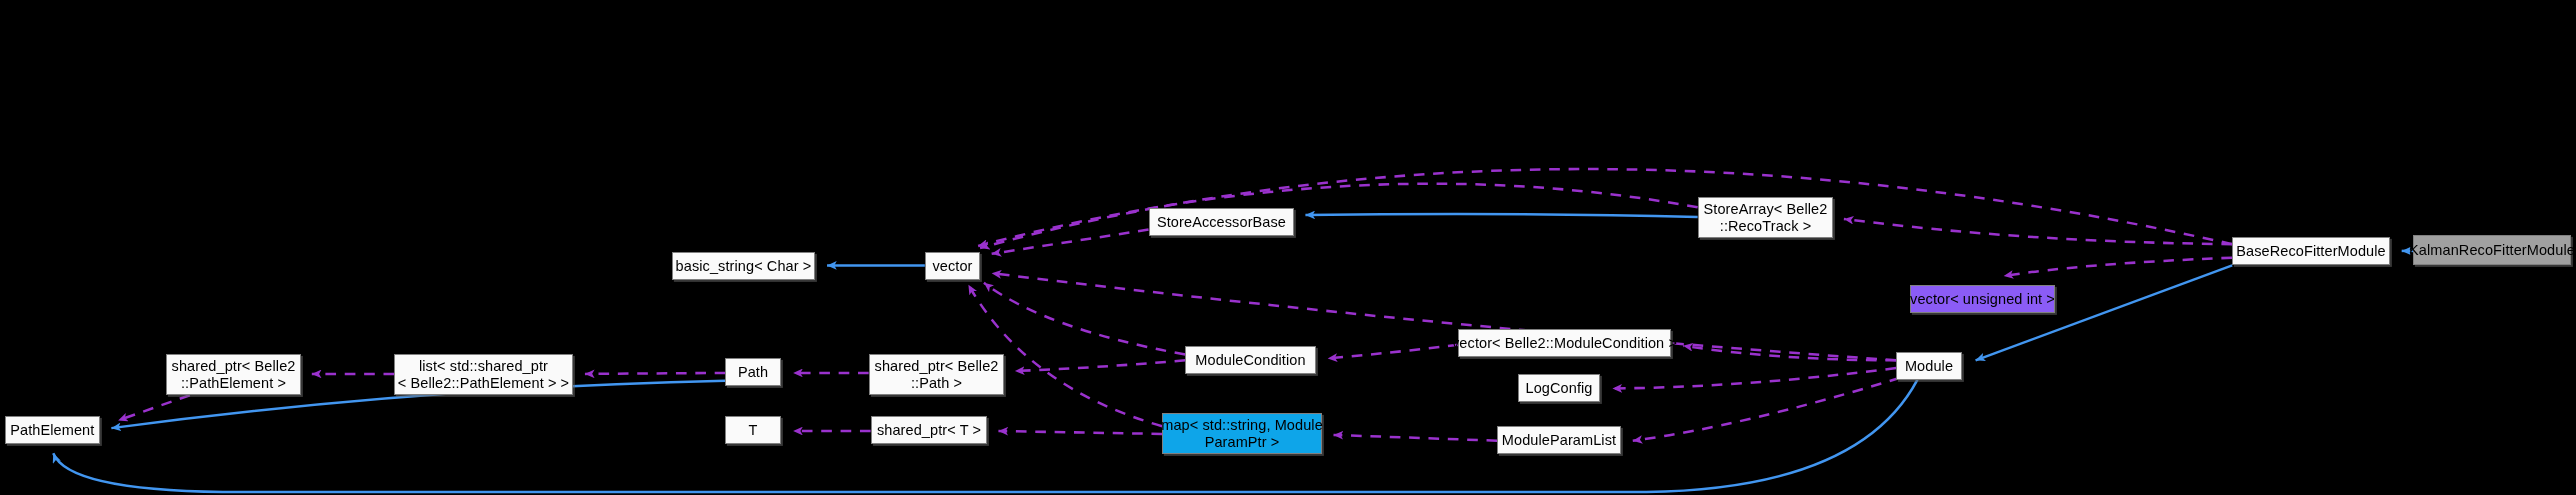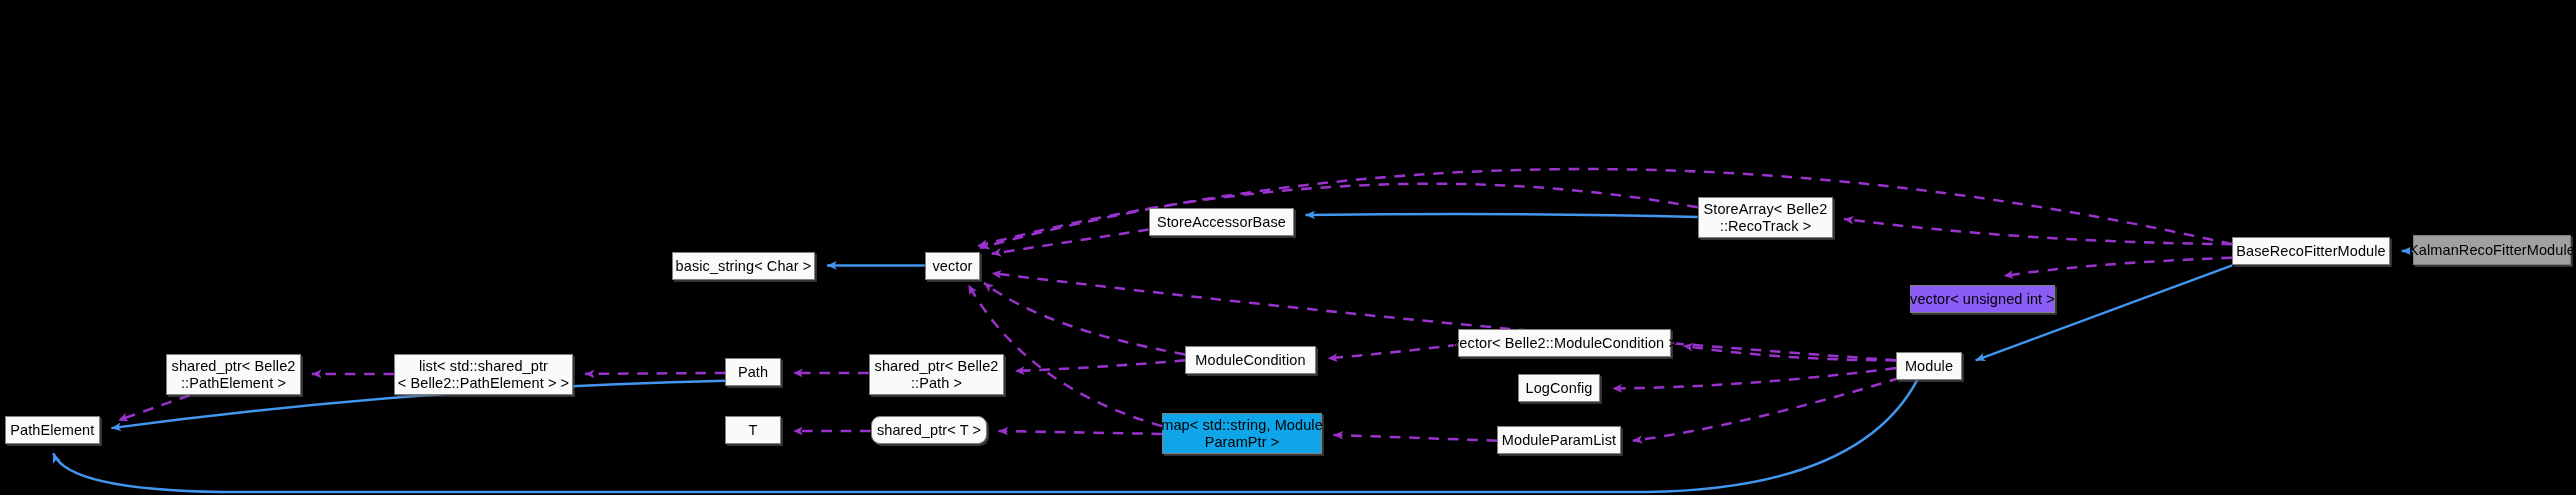--- a/index.html
+++ b/index.html
@@ -78,21 +78,21 @@
   </svg>
 <div class="node" style="left: 4.8px; top: 416px; width: 95px; height: 28px; background: rgb(250, 250, 250); border-color: rgb(128, 128, 128);"><span class="lbl">PathElement</span></div>
     <div class="node" style="left: 166px; top: 354px; width: 135px; height: 41px; background: rgb(250, 250, 250); border-color: rgb(128, 128, 128);"><span class="lbl">shared_ptr&lt; Belle2
 ::PathElement &gt;</span></div>
     <div class="node" style="left: 394px; top: 354px; width: 179px; height: 41px; background: rgb(250, 250, 250); border-color: rgb(128, 128, 128);"><span class="lbl">list&lt; std::shared_ptr
 &lt; Belle2::PathElement &gt; &gt;</span></div>
     <div class="node" style="left: 725px; top: 358px; width: 56px; height: 28px; background: rgb(250, 250, 250); border-color: rgb(128, 128, 128);"><span class="lbl">Path</span></div>
     <div class="node" style="left: 869px; top: 354px; width: 135px; height: 41px; background: rgb(250, 250, 250); border-color: rgb(128, 128, 128);"><span class="lbl">shared_ptr&lt; Belle2
 ::Path &gt;</span></div>
     <div class="node" style="left: 725px; top: 416px; width: 56px; height: 28px; background: rgb(250, 250, 250); border-color: rgb(128, 128, 128);"><span class="lbl">T</span></div>
-    <div class="node" style="left: 871px; top: 416px; width: 116px; height: 28px; background: rgb(250, 250, 250); border-color: rgb(128, 128, 128); border-radius: 9px;"><span class="lbl">shared_ptr&lt; T &gt;</span></div>
+    <div class="node" style="left: 871px; top: 416px; width: 116px; height: 28px; background: rgb(250, 250, 250); border-color: rgb(128, 128, 128);"><span class="lbl">shared_ptr&lt; T &gt;</span></div>
     <div class="node" style="left: 672px; top: 252px; width: 143px; height: 28px; background: rgb(250, 250, 250); border-color: rgb(128, 128, 128);"><span class="lbl">basic_string&lt; Char &gt;</span></div>
     <div class="node" style="left: 925px; top: 252px; width: 55px; height: 28px; background: rgb(250, 250, 250); border-color: rgb(128, 128, 128);"><span class="lbl">vector</span></div>
     <div class="node" style="left: 1149px; top: 208px; width: 145px; height: 28px; background: rgb(250, 250, 250); border-color: rgb(128, 128, 128);"><span class="lbl">StoreAccessorBase</span></div>
     <div class="node" style="left: 1185px; top: 346px; width: 131px; height: 28px; background: rgb(250, 250, 250); border-color: rgb(128, 128, 128);"><span class="lbl">ModuleCondition</span></div>
     <div class="node" style="left: 1162px; top: 413px; width: 160px; height: 41px; background: #0ea5e9; border-color: rgb(128, 128, 128);"><span class="lbl">map&lt; std::string, Module
 ParamPtr &gt;</span></div>
     <div class="node" style="left: 1698px; top: 197px; width: 135px; height: 41px; background: rgb(250, 250, 250); border-color: rgb(128, 128, 128);"><span class="lbl">StoreArray&lt; Belle2
 ::RecoTrack &gt;</span></div>
     <div class="node" style="left: 1458px; top: 329px; width: 213px; height: 28px; background: rgb(250, 250, 250); border-color: rgb(128, 128, 128);"><span class="lbl">vector&lt; Belle2::ModuleCondition &gt;</span></div>
     <div class="node" style="left: 1910px; top: 261px; width: 145px; height: 28px; background: #8b5cf6; border-color: rgb(128, 128, 128); margin-top: 24px;"><span class="lbl">vector&lt; unsigned int &gt;</span></div>

